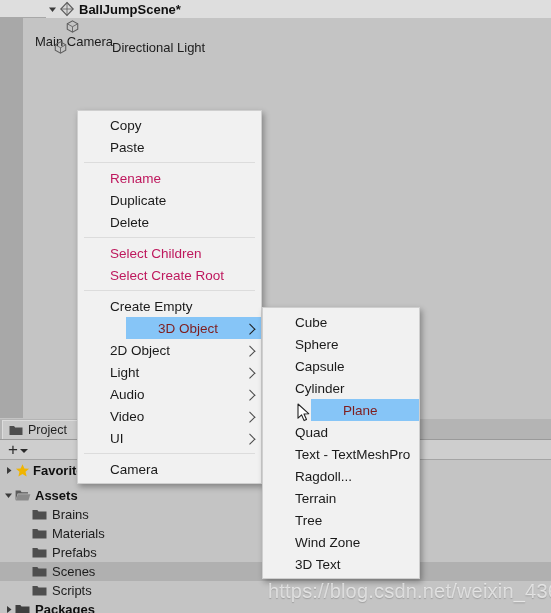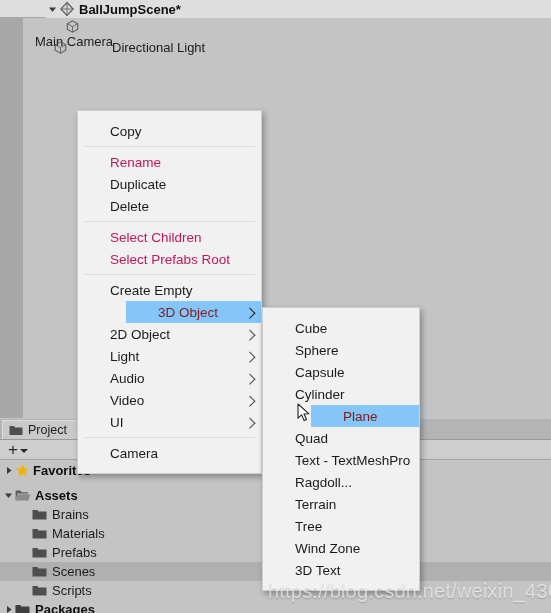--- a/index.html
+++ b/index.html
@@ -160,21 +160,21 @@
   .folder-icon { width: 15px; height: 13px; margin-right: 5px; flex: none; }
   .folder-open-icon { width: 16px; height: 13px; margin-right: 4px; flex: none; }
   .indent-2 { padding-left: 32px; }
 
   
   .ctx-menu {
     position: absolute;
     background: #f1f1f1;
     border: 1px solid #cfcfcf;
     box-shadow: 2px 3px 6px rgba(0,0,0,0.33);
-    padding: 9px 0;
+    padding: 3px 0;
     box-sizing: border-box;
     z-index: 50;
   }
   #menu-main {
     left: 77px; top: 110px;
     width: 185px;
   }
   #menu-3d {
     left: 262px; top: 307px;
     width: 158px;
@@ -395,36 +395,39 @@
         <span class="proj-label bold">Packages</span>
       </div>
 
     </div>
   </div>
 
   <div class="ctx-menu" id="menu-main">
     <div class="ctx-item">
       <span>Copy</span>
     </div>
+    <div class="ctx-item">
+      <span>Paste</span>
+    </div>
     <div class="ctx-sep"></div>
     <div class="ctx-item disabled">
       <span>Rename</span>
     </div>
     <div class="ctx-item">
       <span>Duplicate</span>
     </div>
     <div class="ctx-item">
       <span>Delete</span>
     </div>
     <div class="ctx-sep"></div>
     <div class="ctx-item disabled">
       <span>Select Children</span>
     </div>
     <div class="ctx-item disabled">
-      <span>Select Prefabs Root</span>
+      <span>Select Create Root</span>
     </div>
     <div class="ctx-sep"></div>
     <div class="ctx-item">
       <span>Create Empty</span>
     </div>
     <div class="ctx-item highlight">
       <span>3D Object</span>
       <span class="sub-arrow"></span>
     </div>
     <div class="ctx-item">

